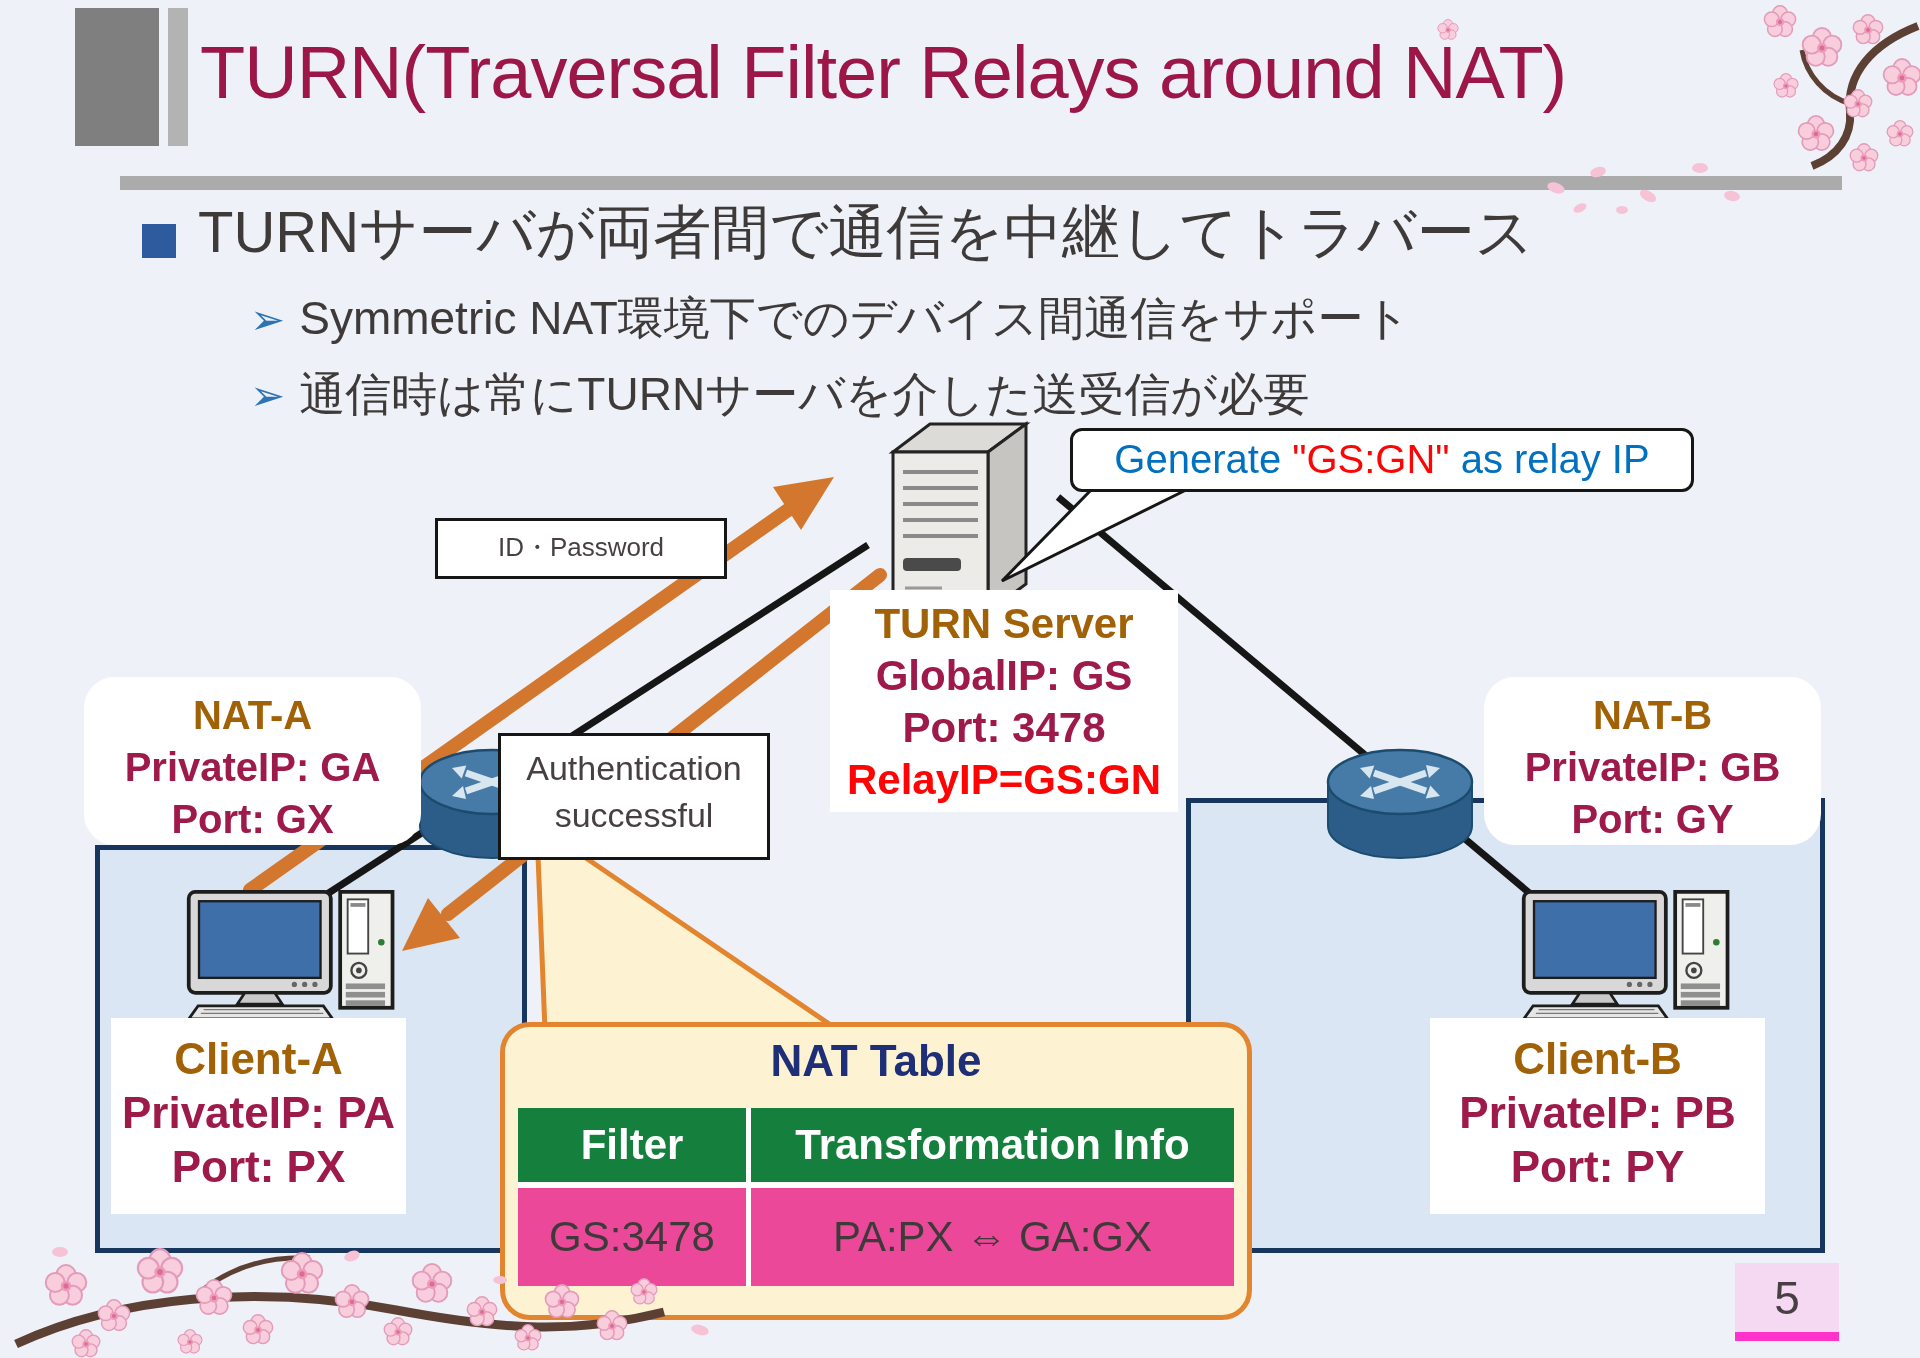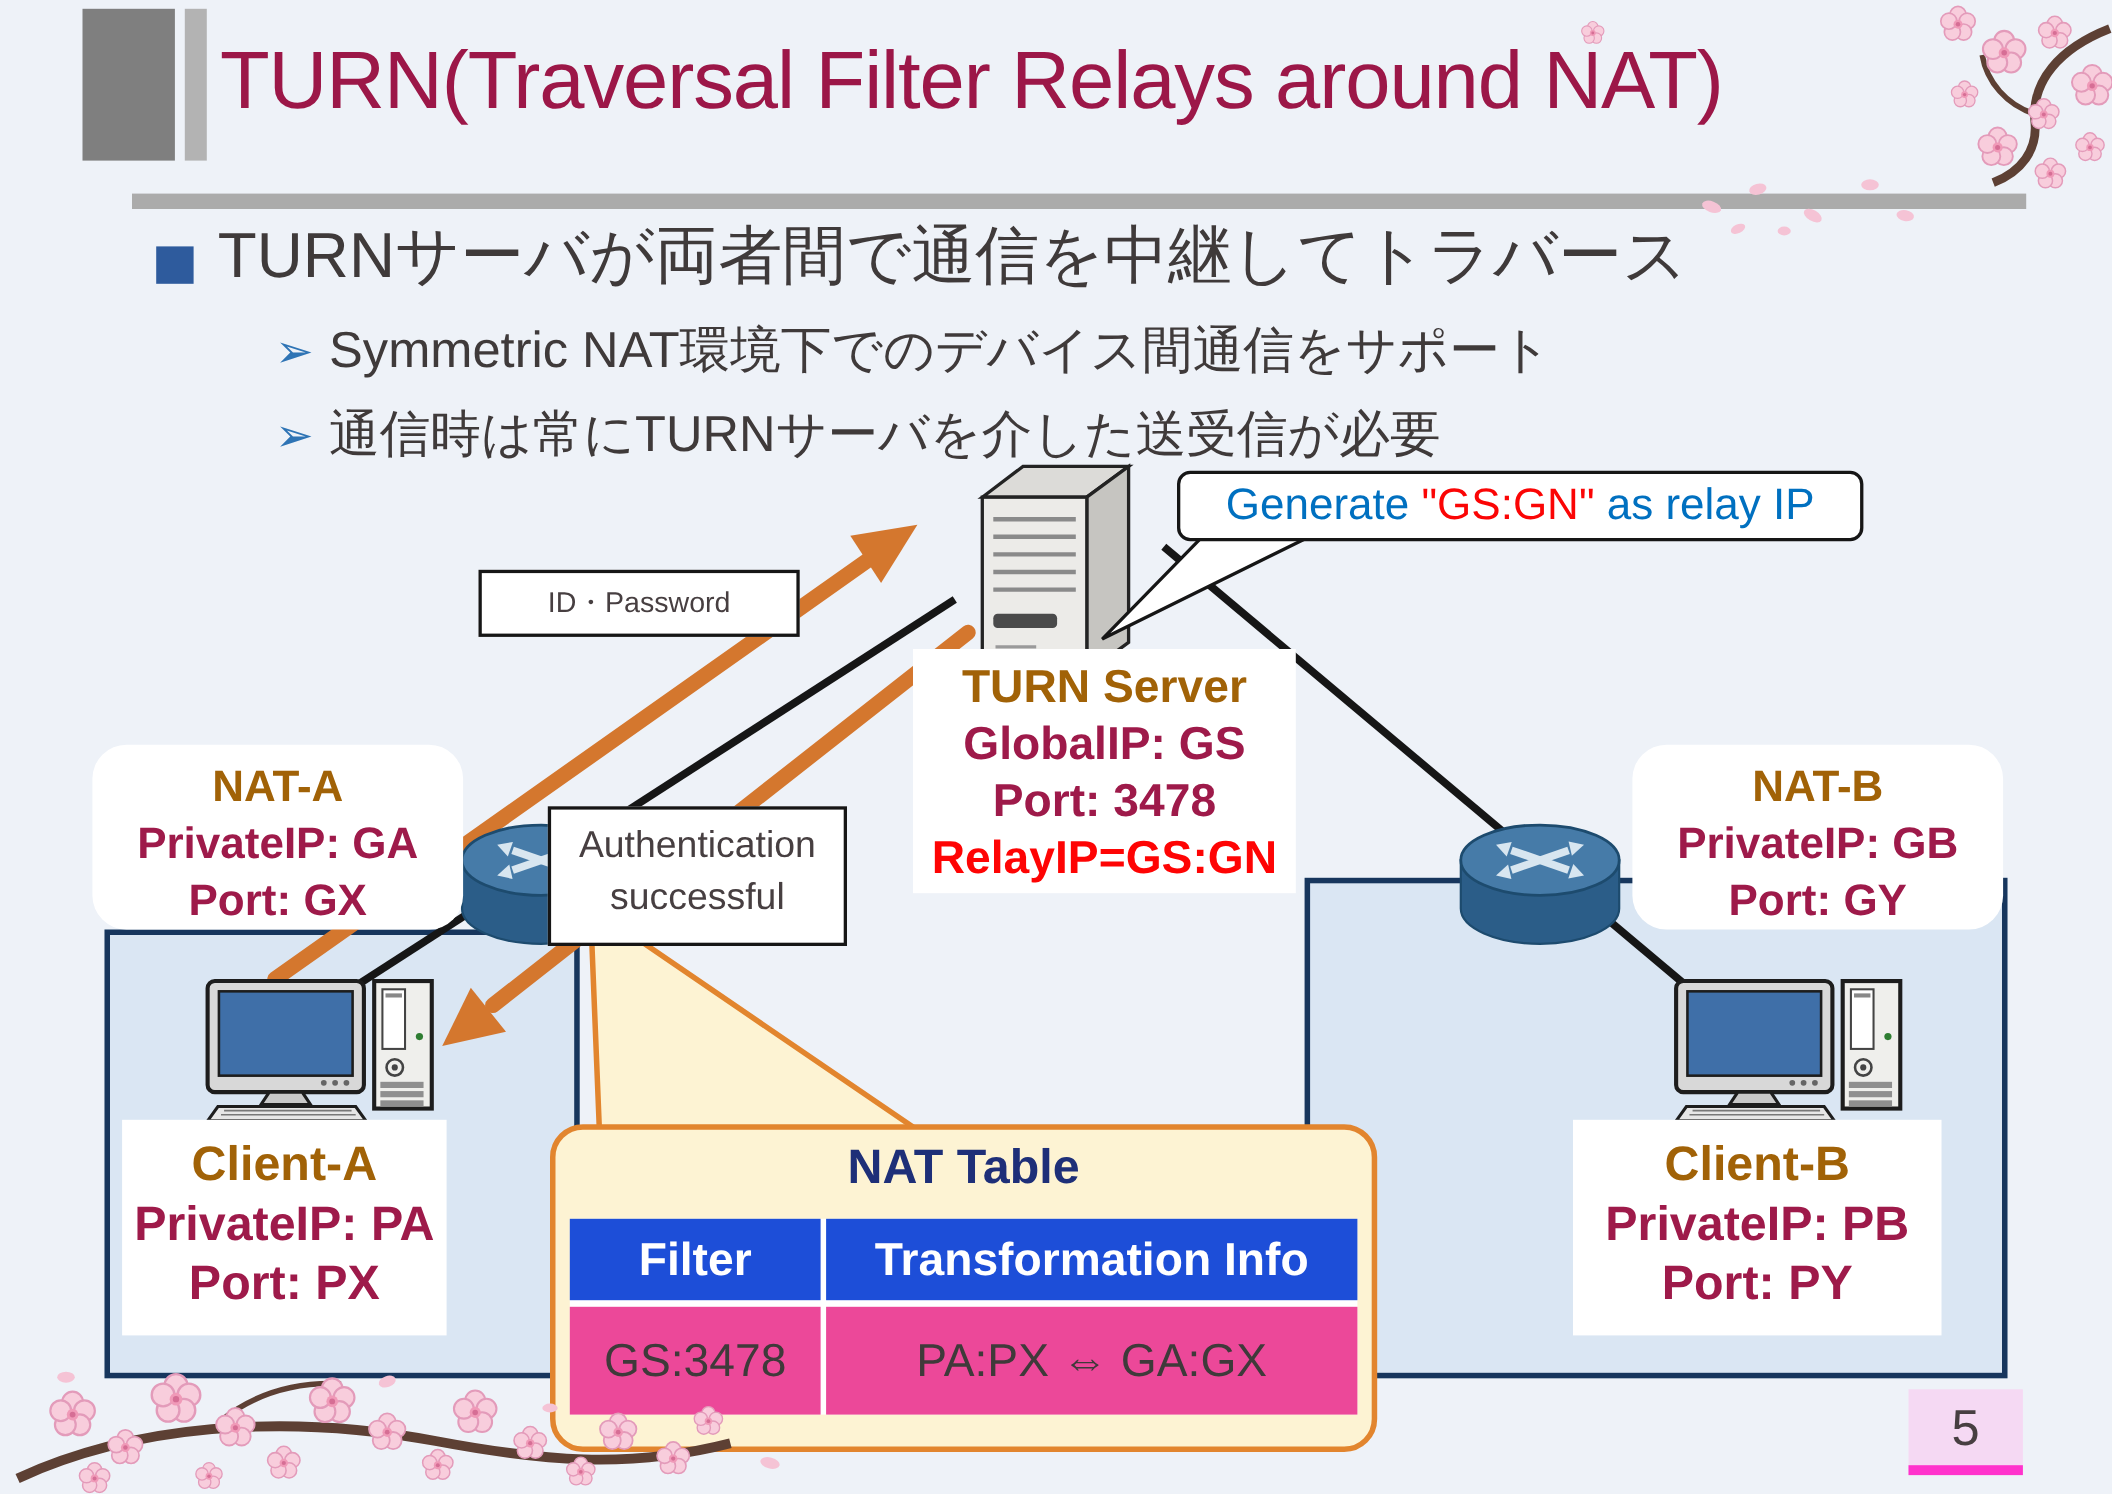--- a/index.html
+++ b/index.html
@@ -35,21 +35,21 @@
   .idbox{left:435px;top:518px;width:286px;height:55px;font-size:26px;line-height:52px;}
   .authbox{left:498px;top:733px;width:266px;height:112px;font-size:34px;line-height:47px;padding-top:9px;font-weight:normal;}
   .gencall{left:1070px;top:428px;width:618px;height:58px;border-radius:12px;font-size:40px;line-height:56px;white-space:nowrap;}
   .gencall span{white-space:pre;}
   .gen-blue{color:#0070c0;}
   .gen-red{color:#fb0505;}
   
   .bubble{position:absolute;left:500px;top:1022px;width:752px;height:298px;background:#fdf3d3;border:5px solid #e2852e;border-radius:30px;box-sizing:border-box;}
   .bubble-title{position:absolute;left:500px;top:1036px;width:752px;text-align:center;font-size:44px;font-weight:bold;color:#1e2f78;}
   .nattable{position:absolute;left:518px;top:1108px;width:716px;display:grid;grid-template-columns:228px 483px;grid-template-rows:74px 98px;column-gap:5px;row-gap:6px;background:#fff;}
-  .nattable .th{background:#1d4ed8;color:#fff;font-weight:bold;font-size:42px;display:flex;align-items:center;justify-content:center;}
+  .nattable .th{background:#15803d;color:#fff;font-weight:bold;font-size:42px;display:flex;align-items:center;justify-content:center;}
   .nattable .td{background:#ec4899;color:#3f3a3a;font-size:42px;display:flex;align-items:center;justify-content:center;}
   
   .pagenum{left:1735px;top:1263px;width:104px;height:69px;background:#f5d9f3;border-bottom:9px solid #ff33cc;font-size:46px;line-height:70px;text-align:center;color:#473f41;}
   svg.overlay{position:absolute;left:0;top:0;pointer-events:none;}
 </style>
 </head>
 <body>
 
 <div id="stage">
 

